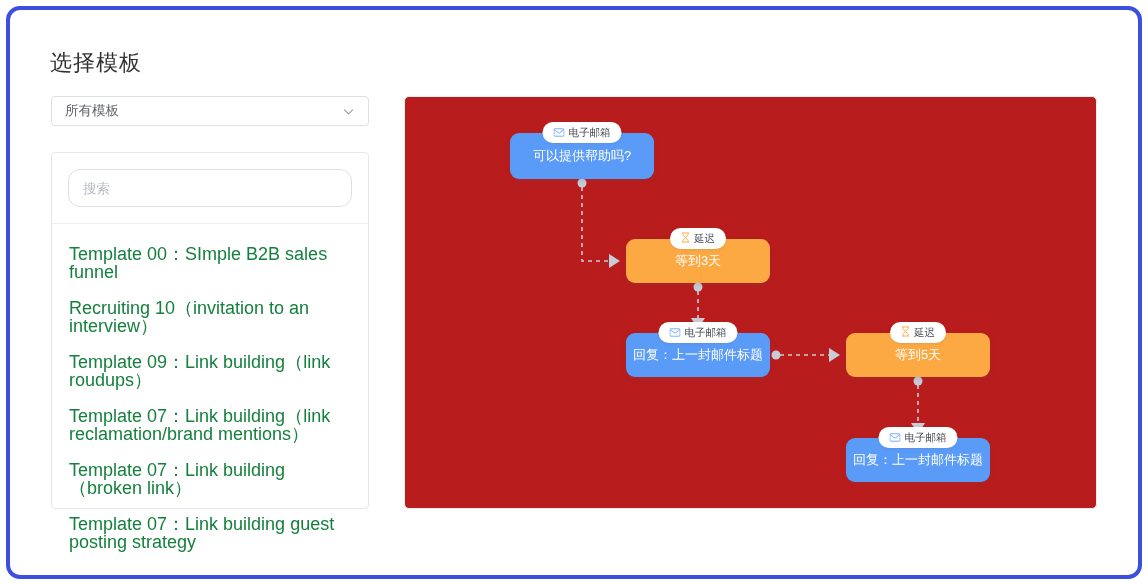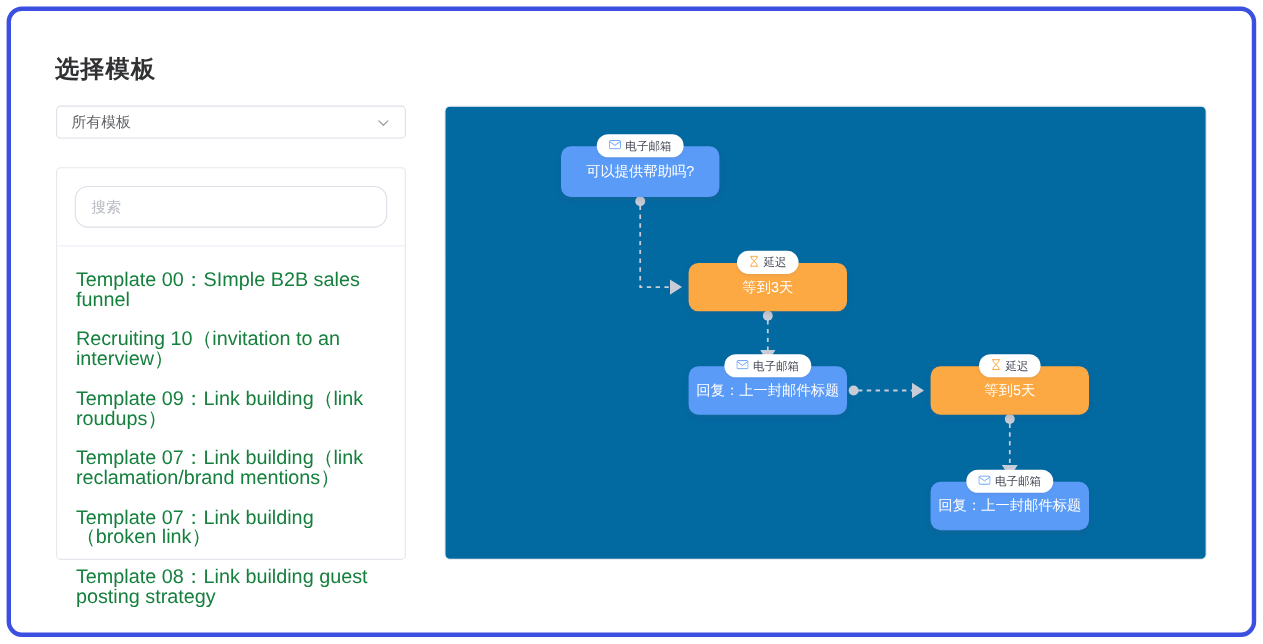--- a/index.html
+++ b/index.html
@@ -20,21 +20,21 @@
     border-radius: 14px;
     background: #ffffff;
     overflow: hidden;
   }
 
   
   #page-title {
     position: absolute;
     left: 40px; top: 38px;
     font-size: 22px;
-    font-weight: bold;
+    font-weight: normal;
     color: #303133;
     letter-spacing: 1px;
   }
 
   
   #category-select {
     position: absolute;
     left: 41px; top: 86px;
     width: 318px; height: 30px;
     border: 1px solid #dcdfe6;
@@ -90,21 +90,21 @@
     line-height: 18px;
     padding: 9px 0;
     cursor: pointer;
   }
 
   
   #flow-canvas {
     position: absolute;
     left: 394px; top: 86px;
     width: 693px; height: 413px;
-    background: #0369a1;
+    background: #b91c1c;
     border: 1px solid #ebedf2;
     border-radius: 5px;
     overflow: hidden;
   }
   #flow-svg {
     position: absolute;
     left: 0; top: 0;
     width: 693px; height: 413px;
   }
 
@@ -163,21 +163,21 @@
   <div id="template-panel">
     <div id="search-row">
       <input id="search-input" type="text" placeholder="搜索" style="">
     </div>
     <div id="template-list">
       <div class="tpl-item">Template 00：SImple B2B sales funnel</div>
       <div class="tpl-item">Recruiting 10（invitation to an interview）</div>
       <div class="tpl-item">Template 09：Link building（link roudups）</div>
       <div class="tpl-item">Template 07：Link building（link reclamation/brand mentions）</div>
       <div class="tpl-item">Template 07：Link building（broken link）</div>
-      <div class="tpl-item">Template 08：Link building guest posting strategy</div>
+      <div class="tpl-item">Template 07：Link building guest posting strategy</div>
     </div>
   </div>
 
   <div id="flow-canvas">
 
     <svg id="flow-svg">
       <defs>
         <marker id="arr-d" markerWidth="9" markerHeight="9" refX="2" refY="4.5" orient="auto">
           <path d="M0,0 L7,4.5 L0,9 Z" fill="#c8ccd6"></path>
         </marker>

